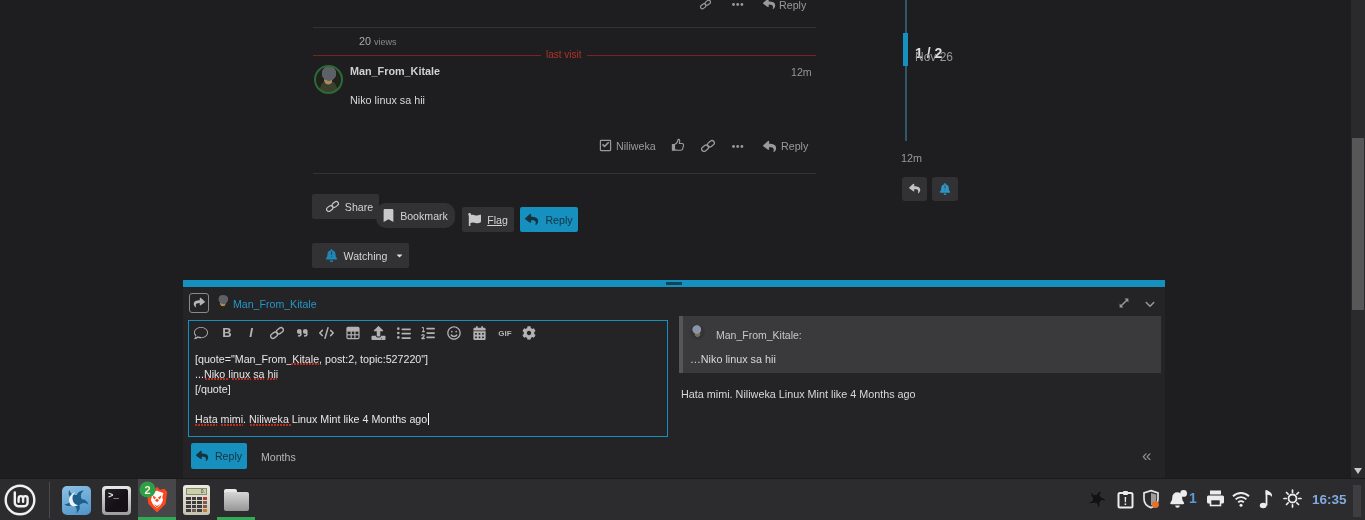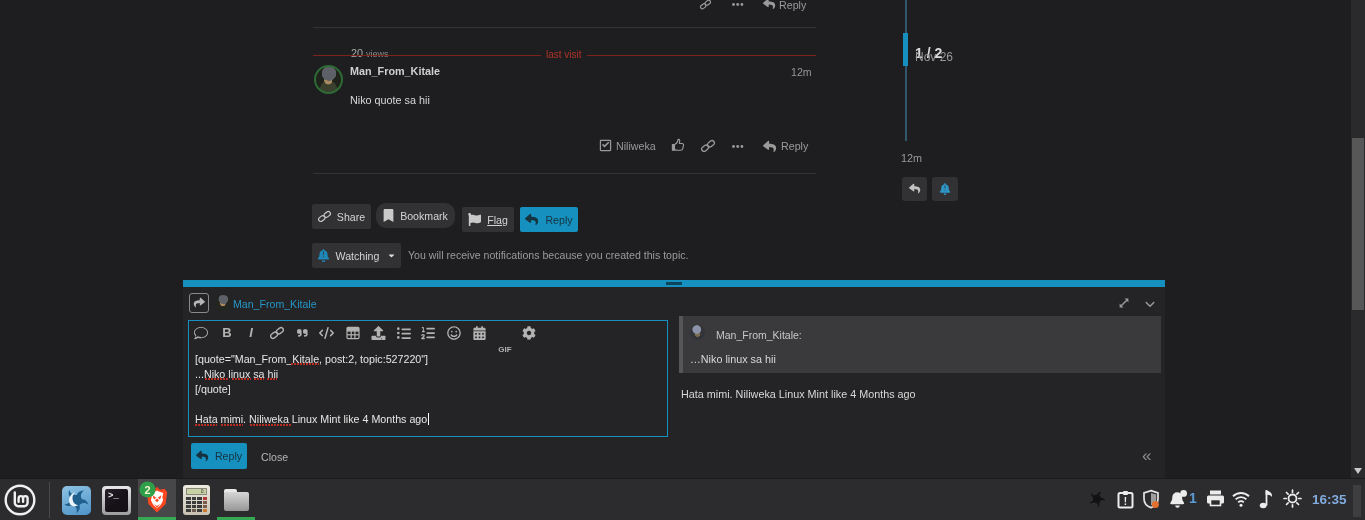--- a/index.html
+++ b/index.html
@@ -23,31 +23,31 @@
         <circle cx="5.7" cy="1.5" r="1.4"></circle>
         <circle cx="9.9" cy="1.5" r="1.4"></circle>
       </g>
     </svg>
 <svg class="abs" style="left:763px;top:-2px;" width="13" height="13" viewBox="0 0 512 512">
       <path fill="#9a9a9a" d="M8.3 189.7L184 33.4c15.5-13.8 40-2.9 40 18.1v82.4c142.6 1.7 256 30.3 256 165.3 0 54.5-35.1 108.5-73.9 136.8-12.1 8.8-29.4-2.2-24.9-16.5 40.2-128.6-19.1-162.7-157.2-164.7V336c0 21-24.5 31.9-40 18.1L8.3 226.3c-11.1-9.8-11.1-26.8 0-36.6z"></path>
     </svg>
 <div class="abs" style="left:779px;top:-1px;color:#9a9a9a;font-size:10.7px;">Reply</div>
 
 <div class="sep" style="top:27px;"></div>
-<div class="abs" style="left:351px;top:35px;color:#ababab;font-size:10.8px;margin-top:12px;">20 <span style="font-size:9px;color:#8a8a8a;">views</span></div>
+<div class="abs" style="left:359px;top:35px;color:#ababab;font-size:10.8px;">20 <span style="font-size:9px;color:#8a8a8a;">views</span></div>
 <div class="abs" style="left:313px;top:54px;width:503px;height:2px;text-decoration:underline;">
   <div class="abs" style="left:0;top:1px;width:228px;height:1px;background:#7c241c;"></div>
   <div class="abs" style="left:274px;top:1px;width:229px;height:1px;background:#7c241c;"></div>
   <div class="abs" style="left:233px;top:-5px;color:#b03427;font-size:10px;">last visit</div>
 </div>
 
 <div class="abs" style="left:314px;top:65px;width:29px;height:29px;border-radius:50%;border:2px solid #2d6b35;box-sizing:border-box;background:radial-gradient(circle at 52% 26%,#5d6066 0 31%,rgba(0,0,0,0) 33%),radial-gradient(circle at 49% 54%,#a98a5e 0 20%,rgba(0,0,0,0) 23%),radial-gradient(circle at 50% 88%,#3a3f2e 0 32%,rgba(0,0,0,0) 34%),#20221c;"></div>
 <div class="abs" style="left:350px;top:65px;color:#d0d0d0;font-size:10.8px;font-weight:bold;">Man_From_Kitale</div>
 <div class="abs" style="left:791px;top:66px;color:#969696;font-size:10.6px;">12m</div>
-<div class="abs" style="left:350px;top:94px;color:#d8d8d8;font-size:10.8px;">Niko quote sa hii</div>
+<div class="abs" style="left:350px;top:94px;color:#d8d8d8;font-size:10.8px;">Niko linux sa hii</div>
 
 <svg class="abs" style="left:599px;top:139px;" width="13" height="13" viewBox="0 0 448 512">
       <path fill="#9a9a9a" d="M400 480H48c-26.5 0-48-21.5-48-48V80c0-26.5 21.5-48 48-48h352c26.5 0 48 21.5 48 48v352c0 26.5-21.5 48-48 48zM48 80v352h352V80H48zm306 90.6L197.8 327.9c-6.2 6.2-16.4 6.2-22.6 0L94 246.7c-6.2-6.2-6.2-16.4 0-22.6l22.6-22.6c6.2-6.2 16.4-6.2 22.6 0l47.3 47.3 133-133c6.2-6.2 16.4-6.2 22.6 0l22.6 22.6c6.2 6.2 6.2 16.4-.7 24.2z"></path>
     </svg>
 <div class="abs" style="left:616px;top:140px;color:#9a9a9a;font-size:10.7px;">Niliweka</div>
 <svg class="abs" style="left:671px;top:138px;" width="14" height="14" viewBox="0 0 16 16">
       <g fill="none" stroke="#9a9a9a" stroke-width="1.3" stroke-linejoin="round" stroke-linecap="round">
         <path d="M1.6 7.4 h2.4 v6.6 H1.6 z" fill="#9a9a9a"></path>
         <path d="M4.2 13.1 c.6.5 1.5.9 3.8.9 h3.3 c1 0 1.8-.6 2-1.5 l1-4.1 c.3-1.1-.5-2.1-1.6-2.1 H9.5 c.4-1.5.6-2.8.4-3.7 C9.7 1.5 8.4 1.2 7.9 2.1 7.9 3.7 6.4 6.4 4.2 7.4"></path>
       </g>
@@ -64,21 +64,21 @@
         <circle cx="5.7" cy="1.5" r="1.4"></circle>
         <circle cx="9.9" cy="1.5" r="1.4"></circle>
       </g>
     </svg>
 <svg class="abs" style="left:763px;top:140px;" width="14" height="14" viewBox="0 0 512 512">
       <path fill="#9a9a9a" d="M8.3 189.7L184 33.4c15.5-13.8 40-2.9 40 18.1v82.4c142.6 1.7 256 30.3 256 165.3 0 54.5-35.1 108.5-73.9 136.8-12.1 8.8-29.4-2.2-24.9-16.5 40.2-128.6-19.1-162.7-157.2-164.7V336c0 21-24.5 31.9-40 18.1L8.3 226.3c-11.1-9.8-11.1-26.8 0-36.6z"></path>
     </svg>
 <div class="abs" style="left:781px;top:140px;color:#9a9a9a;font-size:10.7px;">Reply</div>
 
 <div class="sep" style="top:173px;"></div>
-<div class="btn" id="b-share" style="left:312px;top:204px;width:59px;height:25px;">
+<div class="btn" id="b-share" style="left:312px;top:194px;width:59px;height:25px;padding-left:8px;">
       <svg width="13" height="13" viewBox="0 0 14 14">
         <g fill="none" stroke="#c9c9c9" stroke-width="1.3">
           <rect x="0.4" y="6.9" width="7.3" height="4.7" rx="2.35" transform="rotate(-38 4.05 9.25)"></rect>
           <rect x="6.3" y="2.4" width="7.3" height="4.7" rx="2.35" transform="rotate(-38 9.95 4.75)"></rect>
         </g>
       </svg>
       <span>Share</span>
     </div>
 <div class="btn" id="b-bookmark" style="left:376px;top:203px;width:79px;height:25px;border-radius:10px;">
       <svg width="11" height="13" viewBox="0 0 384 512">
@@ -91,30 +91,29 @@
         <path fill="#c9c9c9" d="M349.565 98.783C295.978 98.783 251.721 64 184.348 64c-24.955 0-47.309 4.384-68.045 12.013a55.947 55.947 0 0 0 3.586-23.562C118.117 24.015 94.806 1.206 66.338.048 34.345-1.254 8 24.296 8 56c0 19.026 9.497 35.825 24 45.945V488c0 13.255 10.745 24 24 24h16c13.255 0 24-10.745 24-24v-94.4c28.311-12.064 63.582-22.122 114.435-22.122 53.588 0 97.844 34.783 165.217 34.783 48.169 0 86.667-16.294 122.505-40.858C506.84 359.452 512 349.571 512 339.045v-243.1c0-23.393-24.269-38.87-45.485-29.016-34.338 15.948-76.454 31.854-116.95 31.854z"></path>
       </svg>
       <span>Flag</span>
     </div>
 <div class="btn" id="b-reply1" style="left:520px;top:207px;width:58px;height:25px;background:#1590bf;color:#16323e;">
       <svg width="14" height="14" viewBox="0 0 512 512">
         <path fill="#16323e" d="M8.3 189.7L184 33.4c15.5-13.8 40-2.9 40 18.1v82.4c142.6 1.7 256 30.3 256 165.3 0 54.5-35.1 108.5-73.9 136.8-12.1 8.8-29.4-2.2-24.9-16.5 40.2-128.6-19.1-162.7-157.2-164.7V336c0 21-24.5 31.9-40 18.1L8.3 226.3c-11.1-9.8-11.1-26.8 0-36.6z"></path>
       </svg>
       <span>Reply</span>
     </div>
-<div class="btn" id="b-watch" style="left:312px;top:243px;width:89px;height:25px;">
+<div class="btn" id="b-watch" style="left:312px;top:243px;width:89px;height:25px;padding-left:8px;">
       <svg width="13" height="13" viewBox="0 0 448 512">
         <path fill="#1e87b5" d="M224 512c35.32 0 63.97-28.65 63.97-64H160.03c0 35.35 28.65 64 63.97 64zm215.39-149.71c-19.32-20.76-55.47-51.99-55.47-154.29 0-77.7-54.48-139.9-127.94-155.16V32c0-17.67-14.32-32-31.98-32s-31.98 14.33-31.98 32v20.84C118.56 68.1 64.08 130.3 64.08 208c0 102.3-36.15 133.53-55.47 154.29-6 6.45-8.66 14.16-8.61 21.71.11 16.4 12.98 32 32.1 32h383.8c19.12 0 32-15.6 32.1-32 .05-7.55-2.61-15.26-8.61-21.71zM224 96c8.8 0 16 7.2 16 16v112c0 8.8-7.2 16-16 16s-16-7.2-16-16V112c0-8.8 7.2-16 16-16zm0 192c11 0 20 9 20 20s-9 20-20 20-20-9-20-20 9-20 20-20z"></path>
       </svg>
       <span>Watching</span>
       <svg width="9" height="9" viewBox="0 0 320 512" style="margin-left:2px;">
         <path fill="#e0e0e0" d="M31.3 192h257.3c17.8 0 26.7 21.5 14.1 34.1L174.1 354.8c-7.8 7.8-20.5 7.8-28.3 0L17.2 226.1C4.6 213.5 13.5 192 31.3 192z"></path>
       </svg>
     </div>
-<div class="abs gtxt" style="left:408px;top:249px;">You will receive notifications because you created this topic.</div>
 
 <div class="abs" style="left:905px;top:0;width:1.5px;height:141px;background:#30586d;"></div>
 <div class="abs" style="left:903px;top:33px;width:5px;height:33px;background:#1590bf;"></div>
 <div class="abs" style="left:915px;top:45px;color:#dcdcdc;font-size:14px;font-weight:bold;">1 / 2</div>
 <div class="abs" style="left:915px;top:50px;color:#999999;font-size:12px;">Nov 26</div>
 <div class="abs" style="left:901px;top:152px;color:#999999;font-size:10.8px;">12m</div>
 <div class="btn" id="t-reply" style="left:902px;top:177px;width:25px;height:24px;border-radius:3px;">
       <svg width="12" height="12" viewBox="0 0 512 512">
         <path fill="#c2c2c2" d="M8.3 189.7L184 33.4c15.5-13.8 40-2.9 40 18.1v82.4c142.6 1.7 256 30.3 256 165.3 0 54.5-35.1 108.5-73.9 136.8-12.1 8.8-29.4-2.2-24.9-16.5 40.2-128.6-19.1-162.7-157.2-164.7V336c0 21-24.5 31.9-40 18.1L8.3 226.3c-11.1-9.8-11.1-26.8 0-36.6z"></path>
       </svg>
@@ -172,21 +171,21 @@
       </svg>
 <svg class="abs" style="left:232px;top:5px;" width="14" height="14" viewBox="0 0 512 512">
         <path fill="#b2b2b2" d="M24 56c0-13.3 10.7-24 24-24h32c13.3 0 24 10.7 24 24v120h16c13.3 0 24 10.7 24 24s-10.7 24-24 24H56c-13.3 0-24-10.7-24-24s10.7-24 24-24h16V80H48c-13.3 0-24-10.7-24-24zM86.7 341.2c-6.5-7.4-18.3-6.9-24 1.2l-11.2 15.7c-7.7 10.8-22.7 13.3-33.5 5.6s-13.3-22.7-5.6-33.5l11.1-15.6c23.7-33.2 72.3-35.6 99.2-4.9 21.3 24.4 20.8 60.9-1.1 84.7L86.8 432H120c13.3 0 24 10.7 24 24s-10.7 24-24 24H32c-9.5 0-18.2-5.6-22-14.4s-2.1-18.9 4.3-25.9l72-78c5.3-5.8 5.4-14.6.4-20.5zM224 64h256c17.7 0 32 14.3 32 32s-14.3 32-32 32H224c-17.7 0-32-14.3-32-32s14.3-32 32-32zm0 160h256c17.7 0 32 14.3 32 32s-14.3 32-32 32H224c-17.7 0-32-14.3-32-32s14.3-32 32-32zm0 160h256c17.7 0 32 14.3 32 32s-14.3 32-32 32H224c-17.7 0-32-14.3-32-32s14.3-32 32-32z"></path>
       </svg>
 <svg class="abs" style="left:258px;top:5px;" width="14" height="14" viewBox="0 0 496 512">
         <path fill="#b2b2b2" d="M248 8C111 8 0 119 0 256s111 248 248 248 248-111 248-248S385 8 248 8zm0 448c-110.3 0-200-89.7-200-200S137.7 56 248 56s200 89.7 200 200-89.7 200-200 200zm-80-216c17.7 0 32-14.3 32-32s-14.3-32-32-32-32 14.3-32 32 14.3 32 32 32zm160 0c17.7 0 32-14.3 32-32s-14.3-32-32-32-32 14.3-32 32 14.3 32 32 32zm4 72.6c-20.8 25-51.5 39.4-84 39.4s-63.2-14.3-84-39.4c-8.5-10.2-23.7-11.5-33.8-3.1-10.2 8.5-11.5 23.6-3.1 33.8 30 36 74.1 56.6 120.9 56.6s90.9-20.6 120.9-56.6c8.5-10.2 7.1-25.3-3.1-33.8-10.1-8.4-25.3-7.1-33.8 3.1z"></path>
       </svg>
 <svg class="abs" style="left:284px;top:5px;" width="13" height="14" viewBox="0 0 448 512">
         <path fill="#b2b2b2" d="M128 0c17.7 0 32 14.3 32 32V64H288V32c0-17.7 14.3-32 32-32s32 14.3 32 32V64h48c26.5 0 48 21.5 48 48v48H0V112C0 85.5 21.5 64 48 64H96V32c0-17.7 14.3-32 32-32zM0 192H448V464c0 26.5-21.5 48-48 48H48c-26.5 0-48-21.5-48-48V192zm64 80v32c0 8.8 7.2 16 16 16h32c8.8 0 16-7.2 16-16V272c0-8.8-7.2-16-16-16H80c-8.8 0-16 7.2-16 16zm128 0v32c0 8.8 7.2 16 16 16h32c8.8 0 16-7.2 16-16V272c0-8.8-7.2-16-16-16H208c-8.8 0-16 7.2-16 16zm144-16c-8.8 0-16 7.2-16 16v32c0 8.8 7.2 16 16 16h32c8.8 0 16-7.2 16-16V272c0-8.8-7.2-16-16-16H336zM64 400v32c0 8.8 7.2 16 16 16h32c8.8 0 16-7.2 16-16V400c0-8.8-7.2-16-16-16H80c-8.8 0-16 7.2-16 16zm144-16c-8.8 0-16 7.2-16 16v32c0 8.8 7.2 16 16 16h32c8.8 0 16-7.2 16-16V400c0-8.8-7.2-16-16-16H208zm112 16v32c0 8.8 7.2 16 16 16h32c8.8 0 16-7.2 16-16V400c0-8.8-7.2-16-16-16H336c-8.8 0-16 7.2-16 16z"></path>
       </svg>
-<div class="abs" style="left:306px;top:24px;width:20px;text-align:center;color:#b2b2b2;font-size:8px;font-weight:bold;">GIF</div>
+<div class="abs" style="left:306px;top:8px;width:20px;text-align:center;color:#b2b2b2;font-size:8px;font-weight:bold;">GIF</div>
 <svg class="abs" style="left:333px;top:5px;" width="14" height="14" viewBox="0 0 512 512">
         <path fill="#b2b2b2" d="M487.4 315.7l-42.6-24.6c4.3-23.2 4.3-47 0-70.2l42.6-24.6c4.9-2.8 7.1-8.6 5.5-14-11.1-35.6-30-67.8-54.7-94.6-3.8-4.1-10-5.1-14.8-2.3L380.8 110c-17.9-15.4-38.5-27.3-60.8-35.1V25.8c0-5.6-3.9-10.5-9.4-11.7-36.7-8.2-74.3-7.8-109.2 0-5.5 1.2-9.4 6.1-9.4 11.7V75c-22.2 7.9-42.8 19.8-60.8 35.1L88.7 85.5c-4.9-2.8-11-1.9-14.8 2.3-24.7 26.7-43.6 58.9-54.7 94.6-1.7 5.4.6 11.2 5.5 14L67.3 221c-4.3 23.2-4.3 47 0 70.2l-42.6 24.6c-4.9 2.8-7.1 8.6-5.5 14 11.1 35.6 30 67.8 54.7 94.6 3.8 4.1 10 5.1 14.8 2.3l42.6-24.6c17.9 15.4 38.5 27.3 60.8 35.1v49.2c0 5.6 3.9 10.5 9.4 11.7 36.7 8.2 74.3 7.8 109.2 0 5.5-1.2 9.4-6.1 9.4-11.7v-49.2c22.2-7.9 42.8-19.8 60.8-35.1l42.6 24.6c4.9 2.8 11 1.9 14.8-2.3 24.7-26.7 43.6-58.9 54.7-94.6 1.7-5.4-.6-11.2-5.5-14zM256 336c-44.1 0-80-35.9-80-80s35.9-80 80-80 80 35.9 80 80-35.9 80-80 80z"></path>
       </svg>
 </div>
 <div class="abs" style="left:195px;top:352px;width:466px;color:#e6e6e6;font-size:10.7px;line-height:15px;white-space:pre;">[quote="Man_From_Kitale, post:2, topic:527220"]
 ...Niko linux sa hii
 [/quote]
 
 Hata mimi. Niliweka Linux Mint like 4 Months ago<span style="border-left:1px solid #fff;margin-left:1px;"></span></div>
 
@@ -198,21 +197,21 @@
 <div class="abs sq" style="left:195px;top:424px;width:22px;"></div>
 <div class="abs sq" style="left:221px;top:424px;width:22px;"></div>
 <div class="abs sq" style="left:250px;top:424px;width:41px;"></div>
 
 <div class="btn" id="c-reply" style="left:191px;top:443px;width:56px;height:26px;background:#1590bf;color:#16323e;">
       <svg width="13" height="13" viewBox="0 0 512 512">
         <path fill="#16323e" d="M8.3 189.7L184 33.4c15.5-13.8 40-2.9 40 18.1v82.4c142.6 1.7 256 30.3 256 165.3 0 54.5-35.1 108.5-73.9 136.8-12.1 8.8-29.4-2.2-24.9-16.5 40.2-128.6-19.1-162.7-157.2-164.7V336c0 21-24.5 31.9-40 18.1L8.3 226.3c-11.1-9.8-11.1-26.8 0-36.6z"></path>
       </svg>
       <span>Reply</span>
     </div>
-<div class="abs" style="left:261px;top:451px;color:#b5b5b5;font-size:10.6px;">Close</div>
+<div class="abs" style="left:261px;top:451px;color:#b5b5b5;font-size:10.6px;">Months</div>
 
 <svg class="abs" style="left:1117px;top:296px;" width="14" height="14" viewBox="0 0 14 14">
       <g stroke="#9a9a9a" stroke-width="1.4" fill="#9a9a9a">
         <line x1="4.2" y1="9.8" x2="9.8" y2="4.2"></line>
         <path d="M7.6 2.6 h3.8 v3.8 z" stroke="none"></path>
         <path d="M6.4 11.4 H2.6 V7.6 z" stroke="none"></path>
       </g>
     </svg>
 <svg class="abs" style="left:1143px;top:298px;" width="14" height="12" viewBox="0 0 448 512">
       <path fill="#9a9a9a" d="M201.4 374.6c12.5 12.5 32.8 12.5 45.3 0l160-160c12.5-12.5 12.5-32.8 0-45.3s-32.8-12.5-45.3 0L224 306.7 86.6 169.4c-12.5-12.5-32.8-12.5-45.3 0s-12.5 32.8 0 45.3l160 160z"></path>

